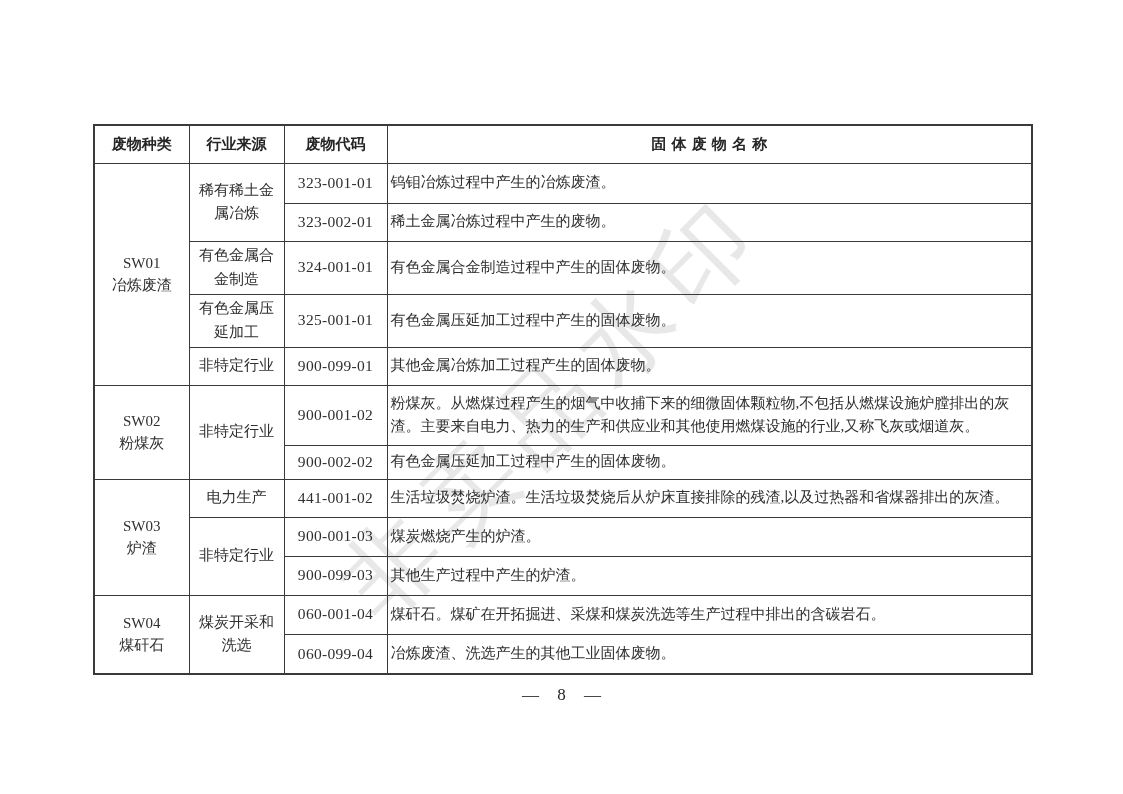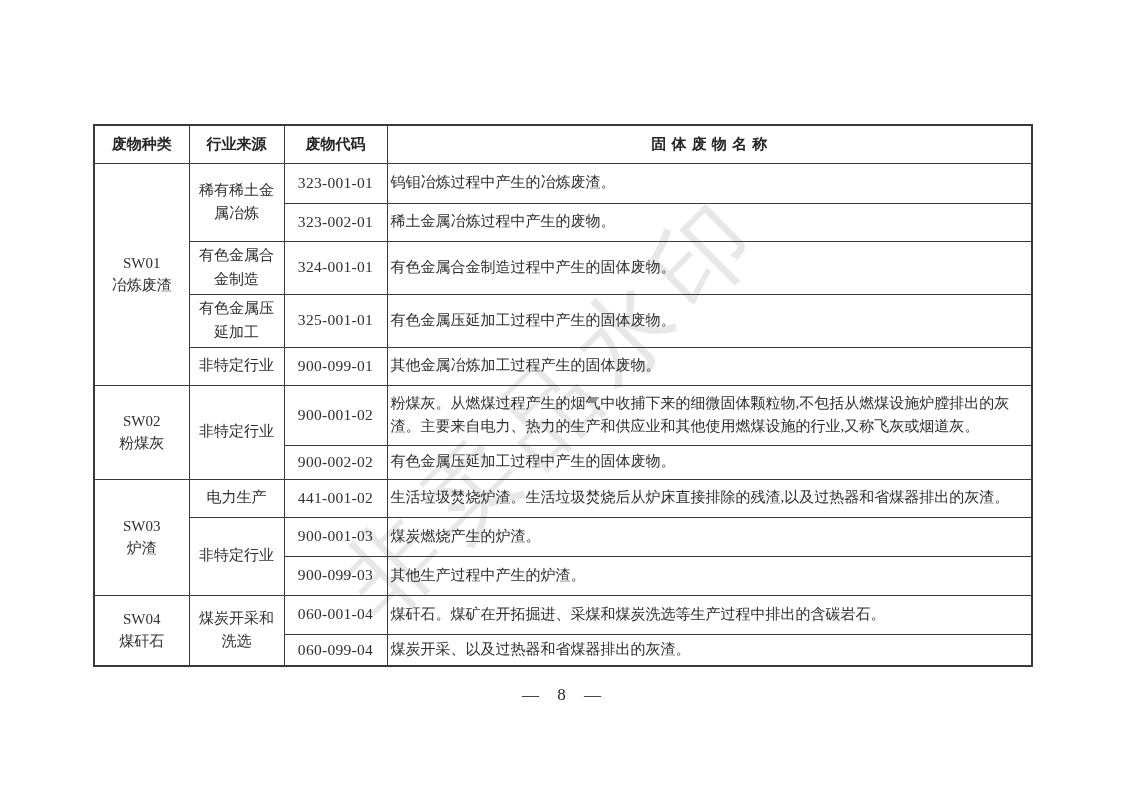--- a/index.html
+++ b/index.html
@@ -151,22 +151,22 @@
 
     <tr style="height:39px">
       <td class="c-type" rowspan="2">
         <span class="type-code">SW04</span>
         <span class="type-name">煤矸石</span>
       </td>
       <td class="c-industry" rowspan="2">煤炭开采和洗选</td>
       <td class="c-code">060-001-04</td>
       <td class="c-name">煤矸石。煤矿在开拓掘进、采煤和煤炭洗选等生产过程中排出的含碳岩石。</td>
     </tr>
-    <tr style="height:32px">
+    <tr style="height:40px">
       <td class="c-code">060-099-04</td>
-      <td class="c-name">煤炭开采、以及过热器和省煤器排出的灰渣。</td>
+      <td class="c-name">冶炼废渣、洗选产生的其他工业固体废物。</td>
     </tr>
   </tbody>
     </table>
 
   <div class="footer-page">— 8 —</div>
 
 </div>
 
 </body></html>

